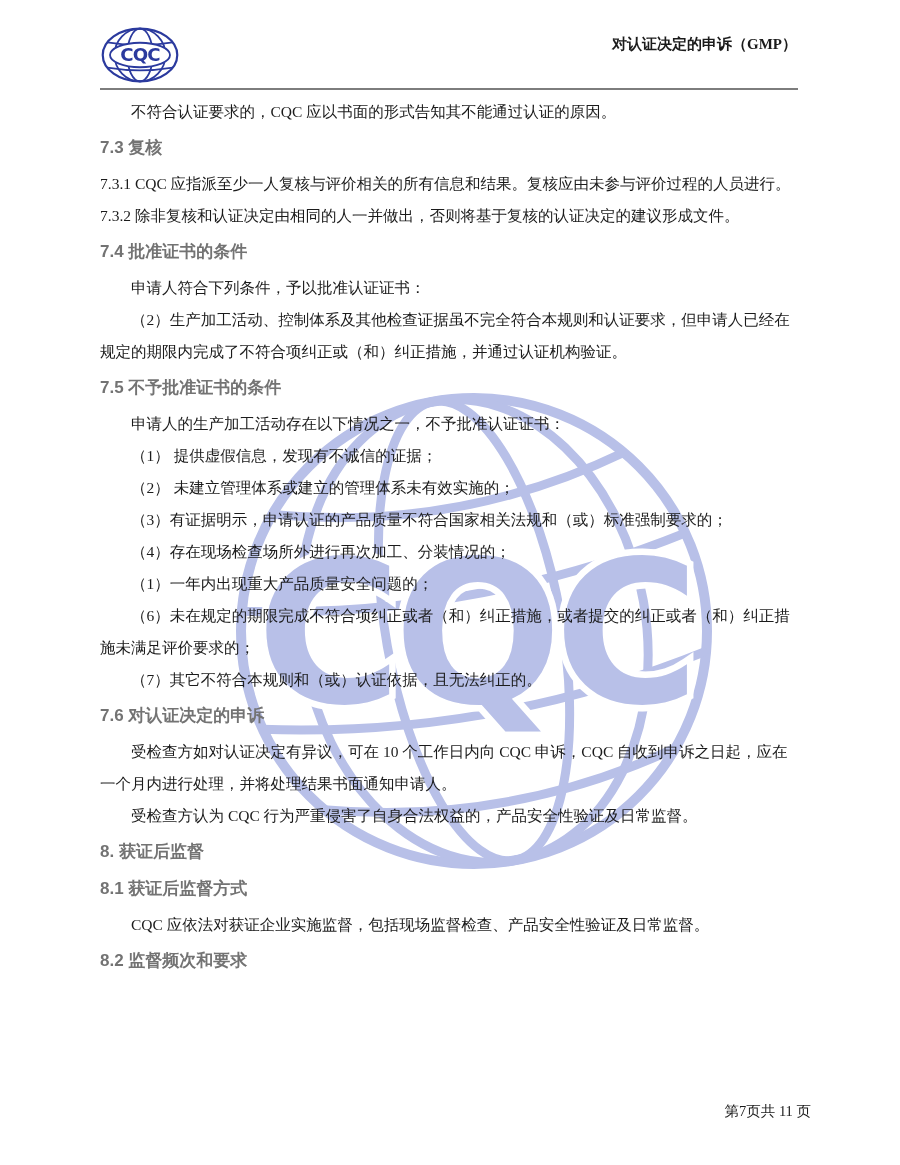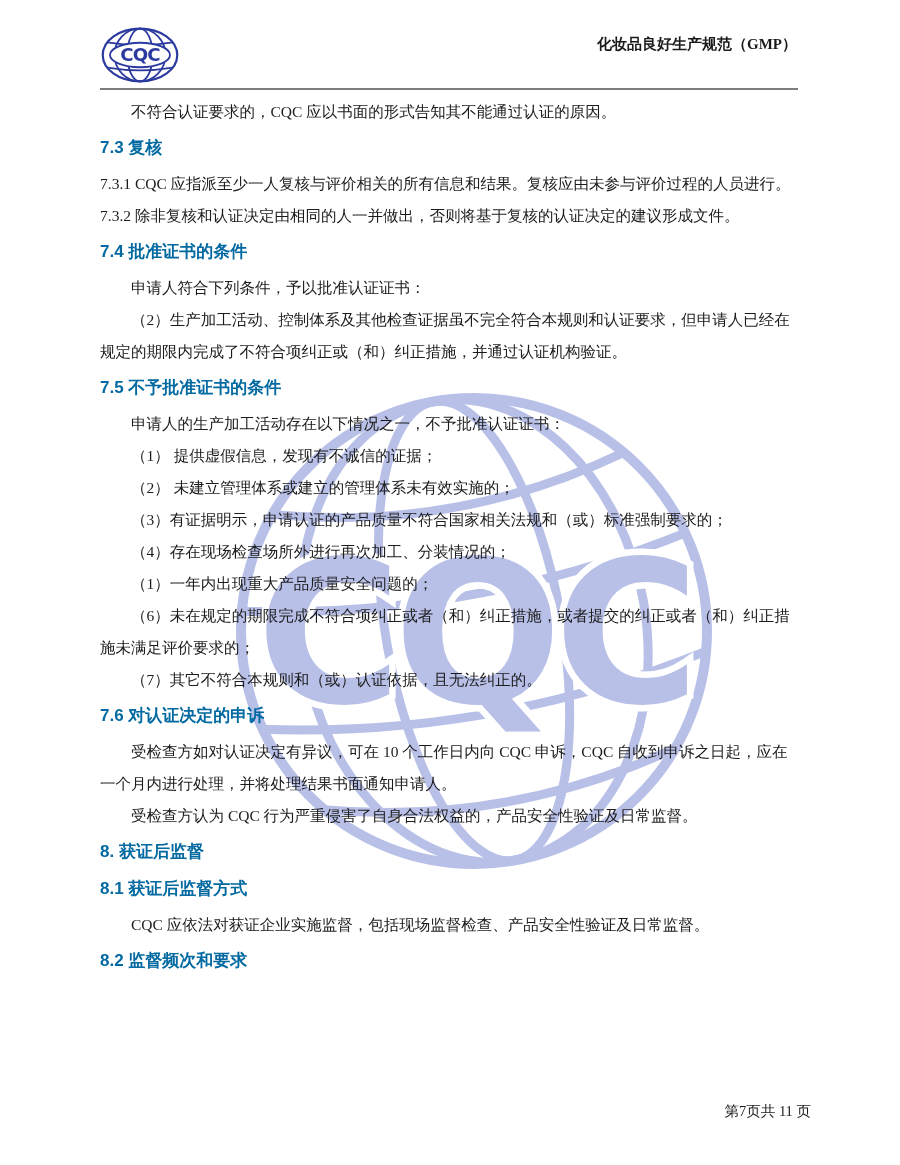--- a/index.html
+++ b/index.html
@@ -39,21 +39,21 @@
     z-index:1;
     font-size:15.5px;line-height:32px;
     text-align:left;
   }
   .content p.doc-p{margin:0;}
   .content p.indent{text-indent:2em;}
   .content h3.doc-h{
     margin:4px 0;
     font-size:17px;line-height:32px;font-weight:bold;
     font-family:"Liberation Sans","DejaVu Sans",sans-serif;
-    color:#0369a1;
+    color:#737373;
   }
   .content h3.h-extra{margin-top:5px;}
   
   .footer{
     position:absolute;top:1100px;left:113px;width:698px;
     text-align:right;
     font-size:14.5px;line-height:22px;
     z-index:1;
   }
 </style>
@@ -83,21 +83,21 @@
         <ellipse cx="44" cy="31" rx="41" ry="29"></ellipse>
         <ellipse cx="44" cy="31" rx="14" ry="29" stroke-width="2"></ellipse>
         <ellipse cx="44" cy="31" rx="28" ry="29" stroke-width="2"></ellipse>
         <path d="M 8 17 Q 44 23 80 17" stroke-width="2"></path>
         <path d="M 8 45 Q 44 51 80 45" stroke-width="2"></path>
       </g>
       <ellipse cx="44" cy="31" rx="33" ry="13.5" fill="#ffffff" stroke="#2b3a9e" stroke-width="2"></ellipse>
       <text x="44" y="38" text-anchor="middle" font-family="DejaVu Sans, Liberation Sans, sans-serif" font-size="20" font-weight="bold" letter-spacing="-1" fill="#2b3a9e">CQC</text>
     </svg>
     <div class="header-text">
-      <div>化妆品良好生产规范（GMP）</div>
+      <div>对认证决定的申诉（GMP）</div>
     </div>
   </div>
   <hr class="header-rule">
 
   <div class="content">
       <p class="doc-p indent">不符合认证要求的，CQC 应以书面的形式告知其不能通过认证的原因。</p>
       <h3 class="doc-h">7.3 复核</h3>
       <p class="doc-p">7.3.1 CQC 应指派至少一人复核与评价相关的所有信息和结果。复核应由未参与评价过程的人员进行。</p>
       <p class="doc-p">7.3.2 除非复核和认证决定由相同的人一并做出，否则将基于复核的认证决定的建议形成文件。</p>
       <h3 class="doc-h">7.4 批准证书的条件</h3>

